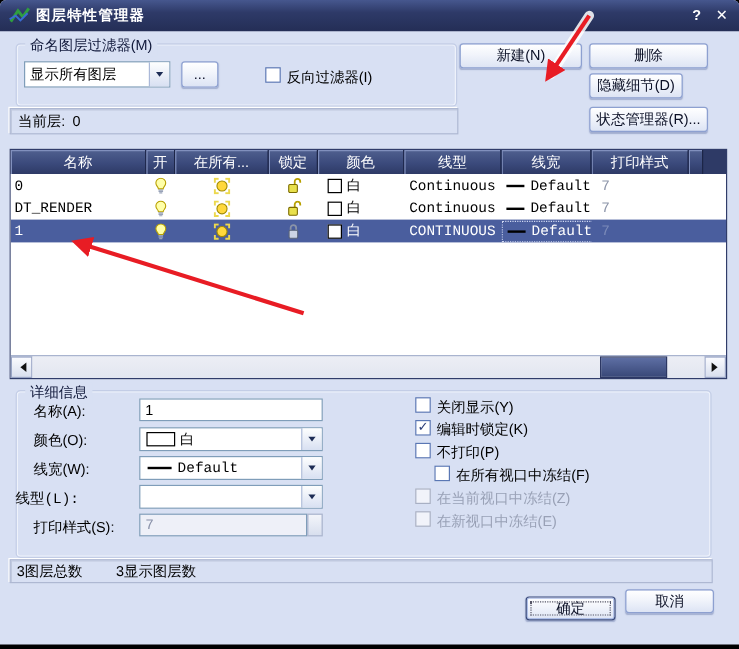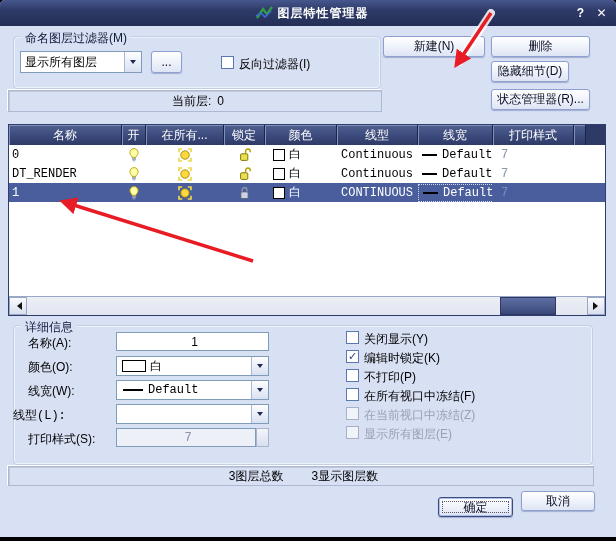--- a/index.html
+++ b/index.html
@@ -1,17 +1,17 @@
 <!DOCTYPE html>
 <html><head>
 <meta charset="utf-8">
 <style>
   html,body{margin:0;padding:0;background:#000;width:616px;height:541px;overflow:hidden;
     font-family:"Liberation Sans","DejaVu Sans",sans-serif;font-size:12px;color:#000;}
-  .abs{position:absolute;justify-content:center;}
+  .abs{position:absolute;}
   .dialog{position:absolute;left:0;top:0;width:616px;height:537px;background:#d8e0f3;border-radius:5px 5px 0 0;}
   
   .titlebar{left:0;top:0;width:616px;height:26px;border-radius:5px 5px 0 0;
     background:linear-gradient(180deg,#46578e 0%,#2e3a68 40%,#242e56 100%);display:flex;align-items:center;}
   .titlebar .ttl{color:#fff;font-weight:bold;font-size:12px;margin-left:5px;letter-spacing:1px;}
   .appicon{width:18px;height:16px;margin-left:7px;}
   .tbbtn{position:absolute;top:4px;width:17px;height:17px;color:#fff;font-weight:bold;
     display:flex;align-items:center;justify-content:center;font-size:12px;cursor:default;}
   
   .group{border:1px solid #eef2fb;outline:1px solid #c3cde6;border-radius:3px;background:transparent;}
@@ -322,31 +322,31 @@
         <span class="cblabel">关闭显示(Y)</span>
       </div>
       <div class="cbrow" style="left: 346px; top: 350px;">
         <span class="cbbox">✓</span>
         <span class="cblabel">编辑时锁定(K)</span>
       </div>
       <div class="cbrow" style="left: 346px; top: 369px;">
         <span class="cbbox"></span>
         <span class="cblabel">不打印(P)</span>
       </div>
-      <div class="cbrow" style="left: 346px; top: 388px;">
+      <div class="cbrow" style="left: 362px; top: 388px;">
         <span class="cbbox"></span>
         <span class="cblabel">在所有视口中冻结(F)</span>
       </div>
       <div class="cbrow disabled" style="left: 346px; top: 407px;">
         <span class="cbbox"></span>
         <span class="cblabel">在当前视口中冻结(Z)</span>
       </div>
       <div class="cbrow disabled" style="left: 346px; top: 426px;">
         <span class="cbbox"></span>
-        <span class="cblabel">显示所有图层(E)</span>
+        <span class="cblabel">在新视口中冻结(E)</span>
       </div>
     </div>
 
   <div class="abs sunken" style="left:8px;top:466px;width:584px;height:18px;display:flex;align-items:center;">
     <span style="margin-left:5px;">3图层总数</span>
     <span style="margin-left:28px;">3显示图层数</span>
   </div>
 
   <div class="abs btn default" style="left:438px;top:497px;width:75px;height:20px;">
     <span class="focusrect"></span>

